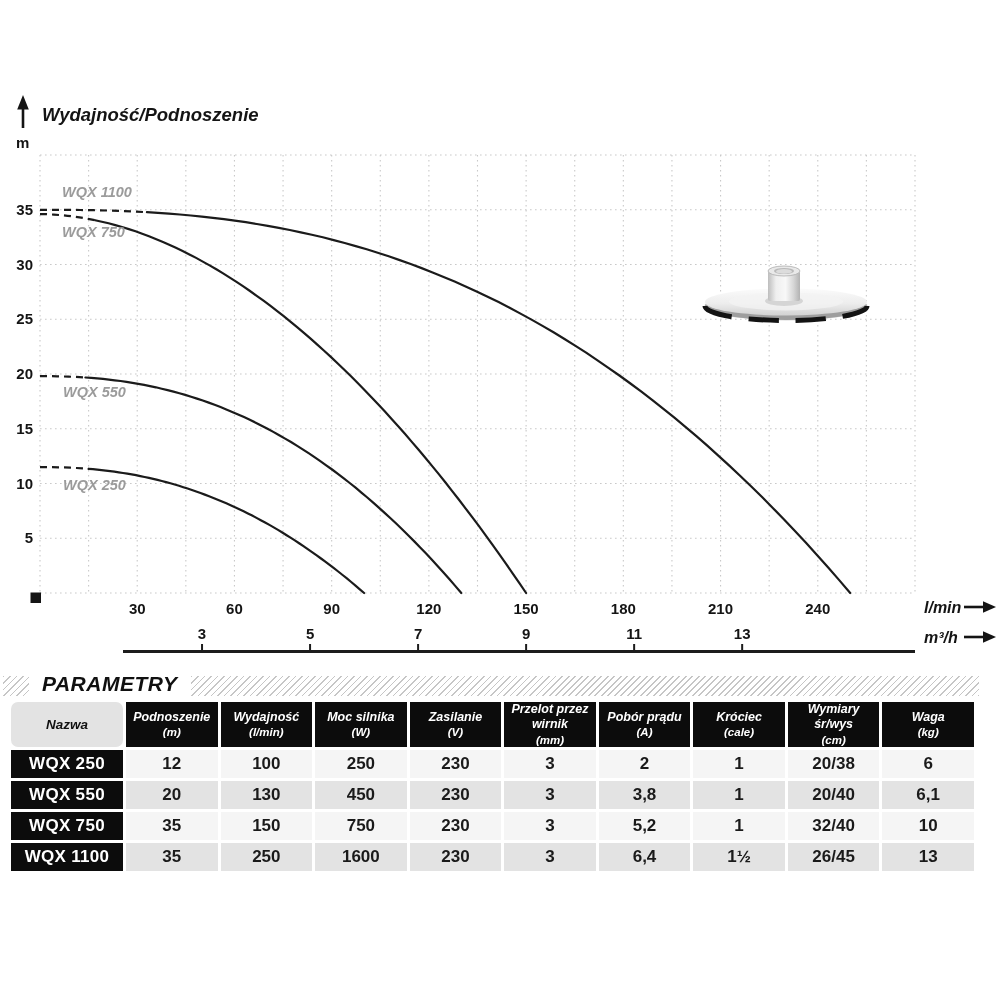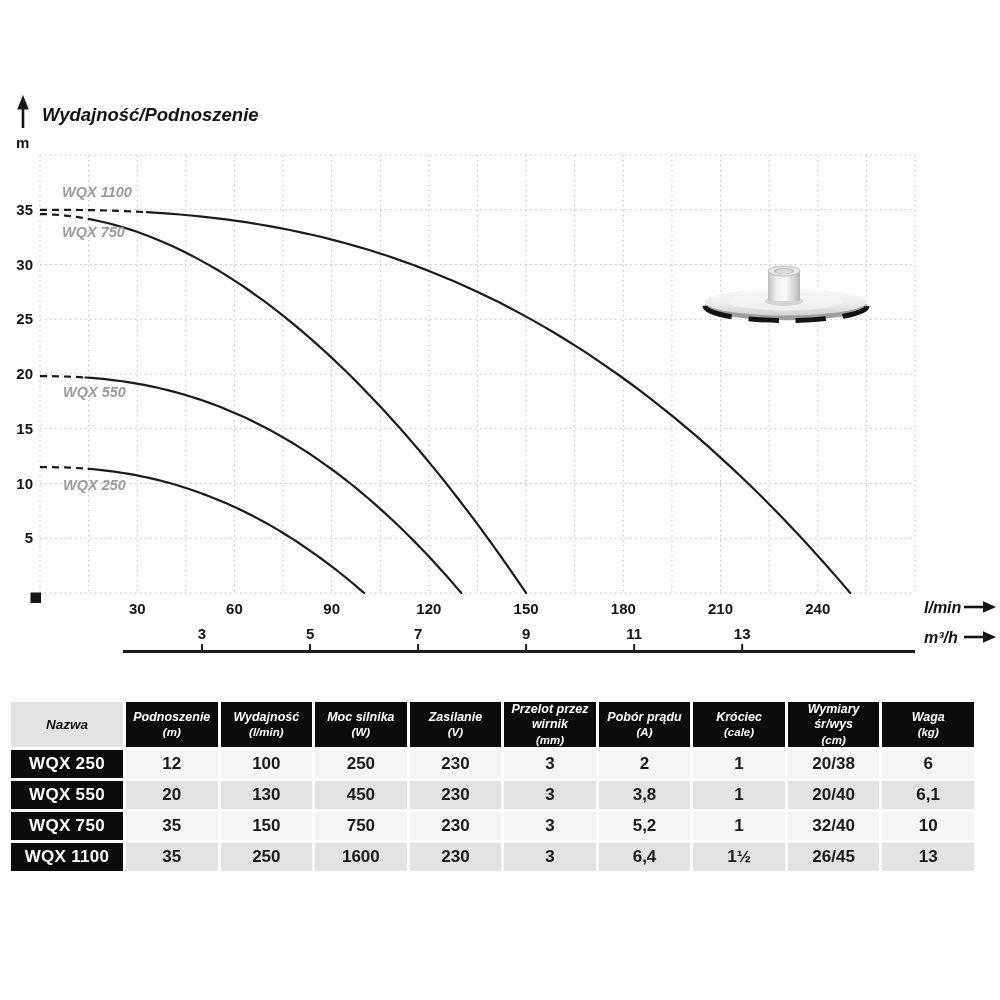--- a/index.html
+++ b/index.html
@@ -13,21 +13,21 @@
   #section-title{margin:0;padding:0 13px;background:#fff;display:flex;align-items:center;
                  font-size:21px;font-style:italic;font-weight:800;letter-spacing:.5px;color:#101010;
                  line-height:20px;white-space:nowrap;transform:translateY(-2px);}
   #hatch-right{flex:1;}
   #params-table{position:absolute;top:699px;left:8px;width:969px;border-collapse:separate;border-spacing:3px;
                 table-layout:fixed;}
   #params-table th,#params-table td{text-align:center;vertical-align:middle;padding:0;}
   th.hdr{background:#0c0c0c;color:#ffffff;font-style:italic;font-weight:700;font-size:12.5px;
          line-height:1.22;height:43px;padding:2px 3px;}
   th.hdr .unit{display:block;font-size:11.5px;font-weight:700;}
-  th.nazwa{background:#e3e3e3;color:#111;font-style:italic;font-weight:700;font-size:13.5px;height:43px;}
+  th.nazwa{background:#e3e3e3;color:#111;font-style:italic;font-weight:700;font-size:13.5px;height:43px;border-radius:7px;}
   td.name{background:#0c0c0c;color:#ffffff;font-weight:700;font-size:17px;letter-spacing:.3px;height:28px;}
   td.val{font-size:17px;font-weight:600;color:#1a1a1a;height:28px;margin-top:26px;}
   tr.r0 td.val{background:#f5f5f5;}
   tr.r1 td.val{background:#e3e3e3;}
   text{font-family:"Liberation Sans",sans-serif;}
 </style>
 </head>
 <body>
 
 <div id="page">
@@ -160,20 +160,25 @@
         <ellipse cx="0" cy="-1.5" rx="57" ry="9" fill="#f3f3f3" opacity="0.75"></ellipse>
         <ellipse cx="-2" cy="-2" rx="19" ry="5" fill="#d0d0d0" opacity="0.85"></ellipse>
         <rect x="-18" y="-32" width="32" height="30" rx="2" fill="url(#hubG)"></rect>
         <ellipse cx="-2" cy="-32" rx="16" ry="5" fill="#e9e9e9" stroke="#adadad" stroke-width="0.8"></ellipse>
         <ellipse cx="-2" cy="-32" rx="10" ry="3.1" fill="#b9b9b9"></ellipse>
         <ellipse cx="-2" cy="-31.6" rx="8" ry="2.3" fill="#dcdcdc"></ellipse>
       </g>
     </svg>
   </div>
 
+  <div id="section-header">
+    <div id="hatch-left" class="hatch"></div>
+    <h2 id="section-title">PARAMETRY</h2>
+    <div id="hatch-right" class="hatch"></div>
+  </div>
 
   <table id="params-table">
     <colgroup id="params-colgroup">
         <col style="width: 112px;">
         <col>
         <col>
         <col>
         <col>
         <col>
         <col>

